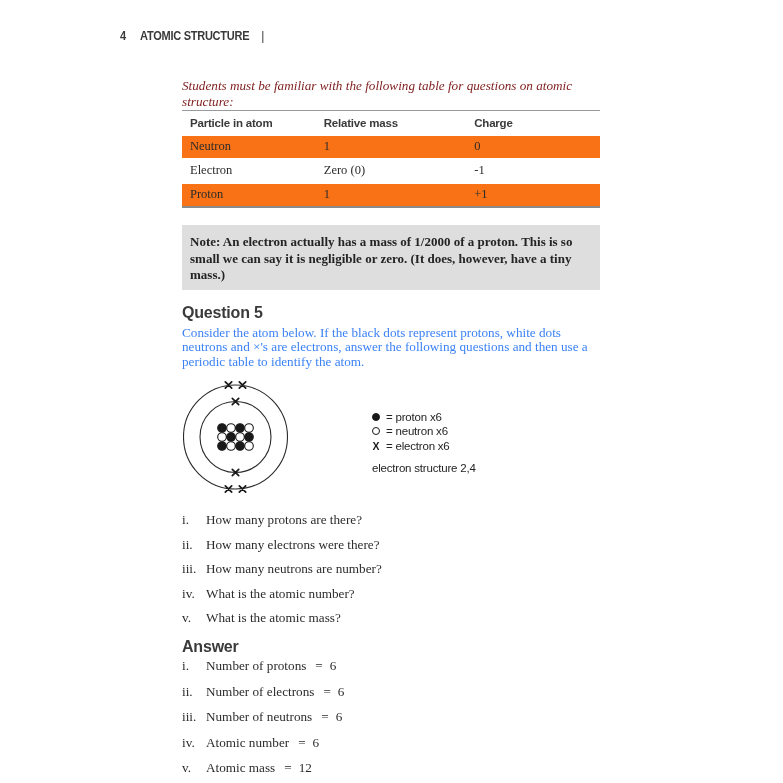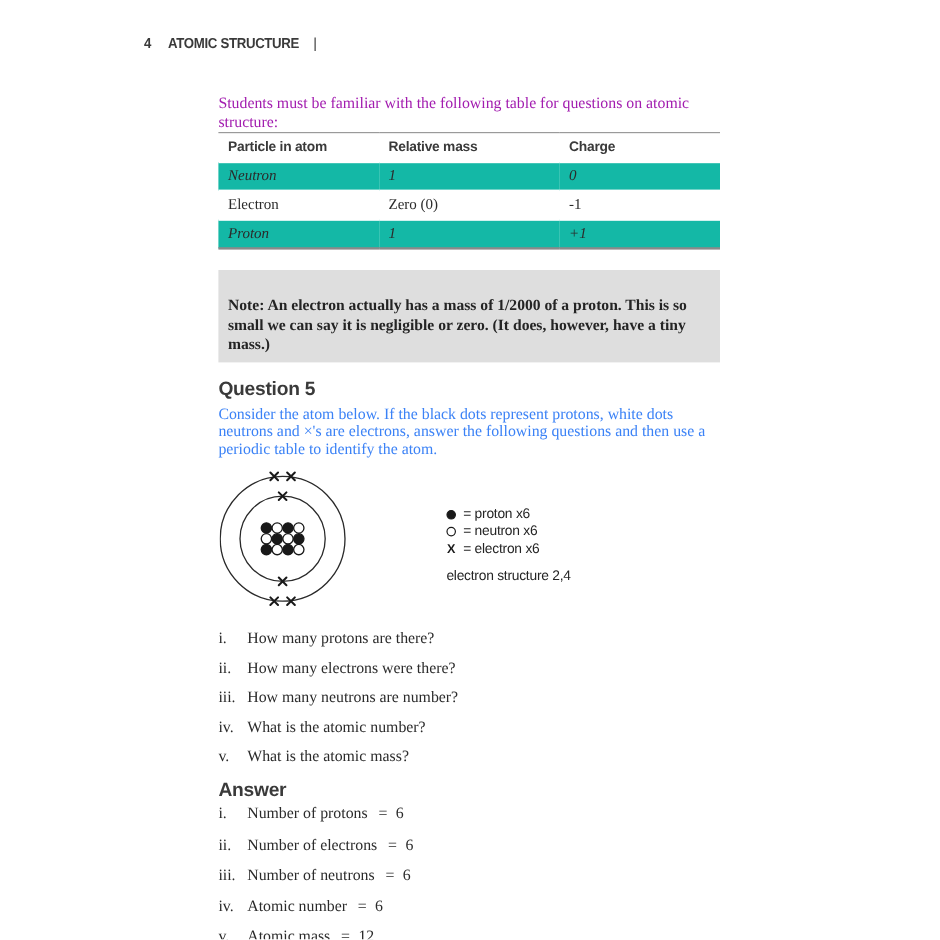--- a/index.html
+++ b/index.html
@@ -25,44 +25,44 @@
     transform:scaleX(0.92); transform-origin:left;
   }
   .ph-num { margin-right:14px; }
   .ph-sep { color:#3a3a3a; margin:0 9px 0 2px; font-family:"Liberation Sans", sans-serif; font-weight:400; }
   .ph-sub { font-style:italic; font-size:12.5px; color:#333; }
 
   
   .content {
     position:absolute; left:182px; top:78px; width:418px;
   }
-  .intro { font-size:13.2px; color:#a21caf; }
+  .intro { font-size:13.2px; color:#7f1d1d;font-style:italic; }
 
   
   table.particle {
     width:100%; border-collapse:collapse; 
     border-top:1px solid #9a9a9a; border-bottom:2px solid #8a8a8a;
   }
   table.particle th {
     font-family:"Liberation Sans", sans-serif; font-weight:bold;
     letter-spacing:-0.2px; font-size:11.5px; color:#3a3a3a;
     text-align:left; padding:6px 8px 5px 8px;
   }
   table.particle td {
     font-size:12.5px; color:#2b2b2b;
     padding:3px 8px 4px 8px; height:20px;
   }
-  table.particle tbody tr.shaded { background:#14b8a6;font-style:italic; }
+  table.particle tbody tr.shaded { background:#f97316; }
   table.particle tbody tr { border-top:2px solid #ffffff; }
   .col1 { width:32%; } .col2 { width:36%; } .col3 { width:32%; }
 
   
   .note-box {
     margin-top:17px; background:#dedede;
-    padding:21px 10px 6px 8px;
+    padding:9px 10px 6px 8px;
     font-weight:bold; font-size:13px; line-height:16.5px; color:#242424;
   }
 
   .q-heading, .a-heading {
     font-family:"Liberation Sans", sans-serif; font-weight:bold;
     letter-spacing:-0.2px; font-size:16px; color:#3a3a3a;
   }
   .q-heading { margin-top:14px; }
   .q-text { margin-top:4px; font-size:13.2px; line-height:14.6px; color:#3b82f6; }
 

